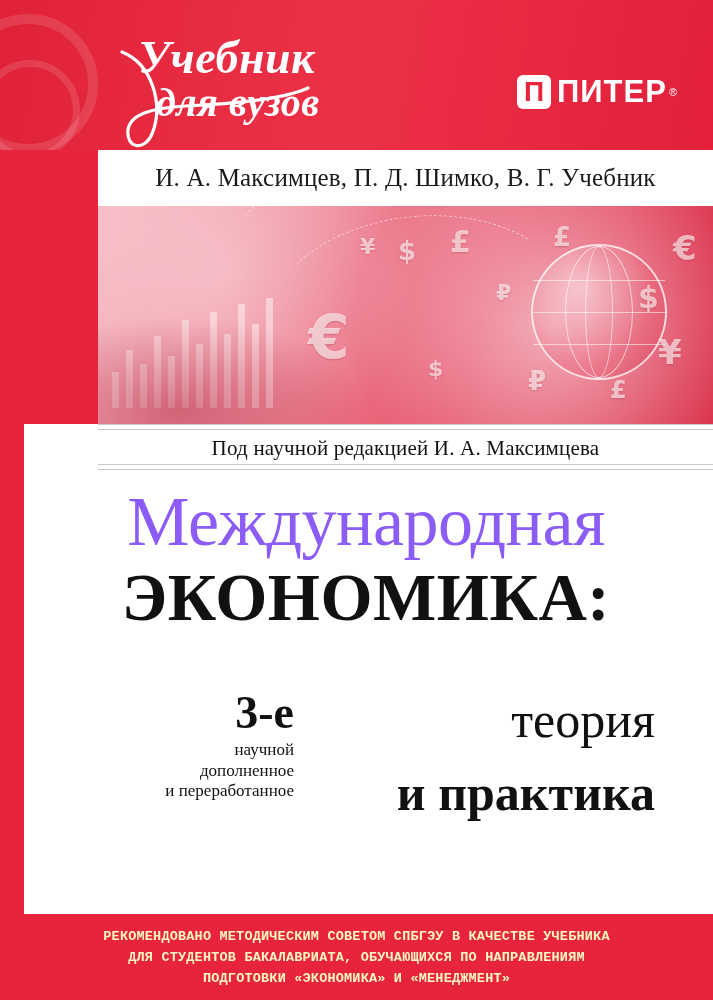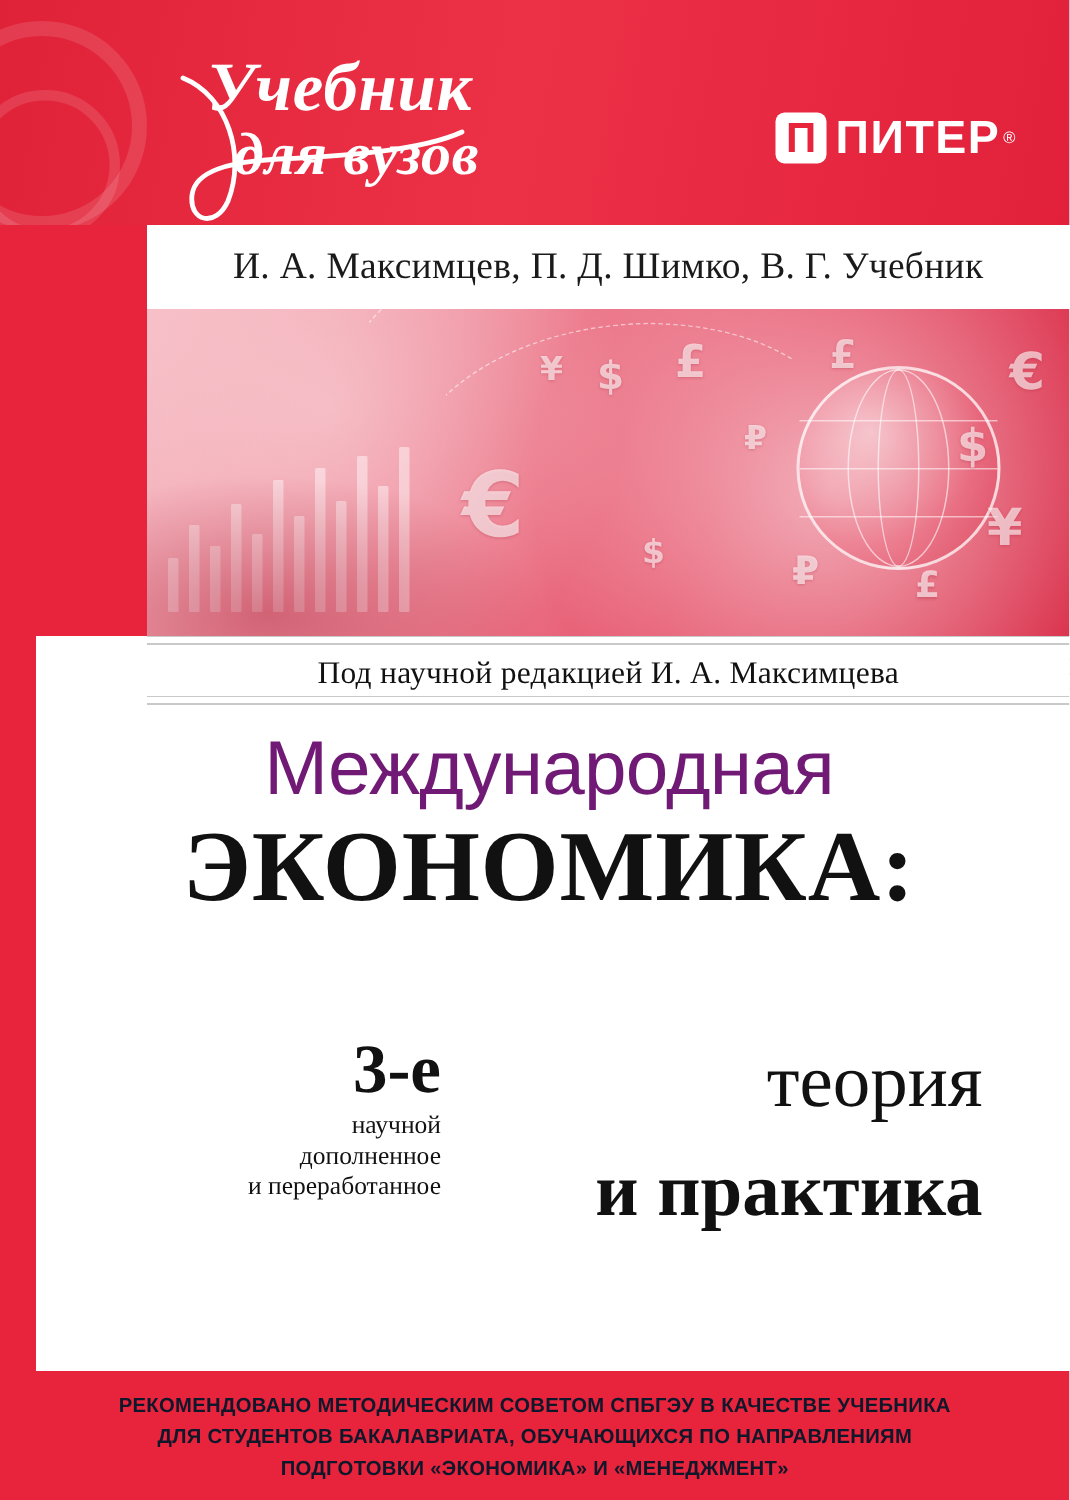--- a/index.html
+++ b/index.html
@@ -296,24 +296,24 @@
   }
 
   
   .title-block {
     position: absolute;
     left: 56px;
     top: 486px;
     width: 620px;
   }
   .title-line1 {
-    font-family: Liberation Sans, sans-serif;
-    font-size: 51px;
+    font-family: Liberation Serif, serif;
+    font-size: 70px;
     letter-spacing: -0.5px;
-    color: #701a75;
+    color: #8b5cf6;
     text-align: center;
     line-height: 1.02;
   }
   .title-line2 {
     font-family: "Liberation Serif", serif;
     font-size: 67px;
     font-weight: bold;
     letter-spacing: 0.5px;
     color: #111111;
     text-align: center;
@@ -369,22 +369,22 @@
   }
 
   
   .bottom-band {
     position: absolute;
     left: 0;
     bottom: 0;
     width: 713px;
     height: 86px;
     background: #e8243c;
-    color: #0f172a;
-    font-family: Liberation Sans, sans-serif;
+    color: #fef9c3;
+    font-family: Liberation Mono, monospace;
     font-weight: bold;
     font-size: 13.5px;
     letter-spacing: 0.2px;
     text-align: center;
     padding-top: 13px;
     box-sizing: border-box;
     line-height: 1.55;
   }
   .bottom-band span { display: block; }
 </style>

